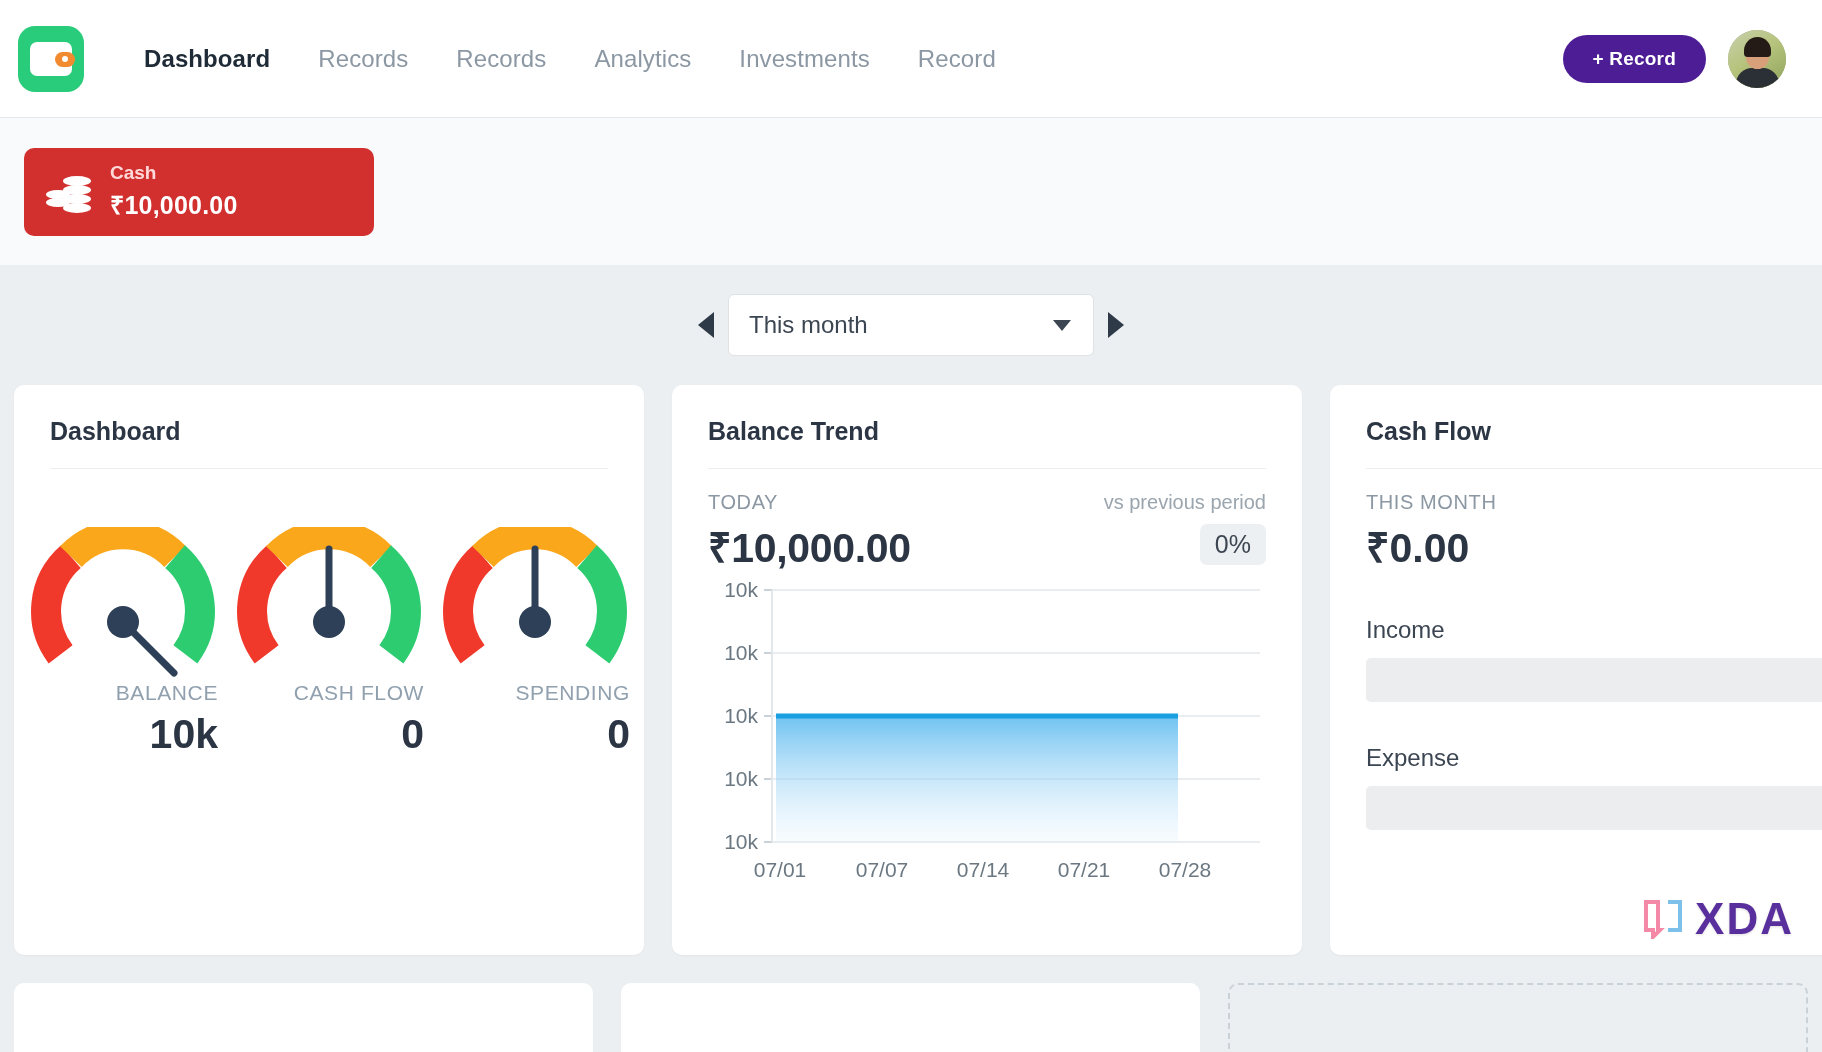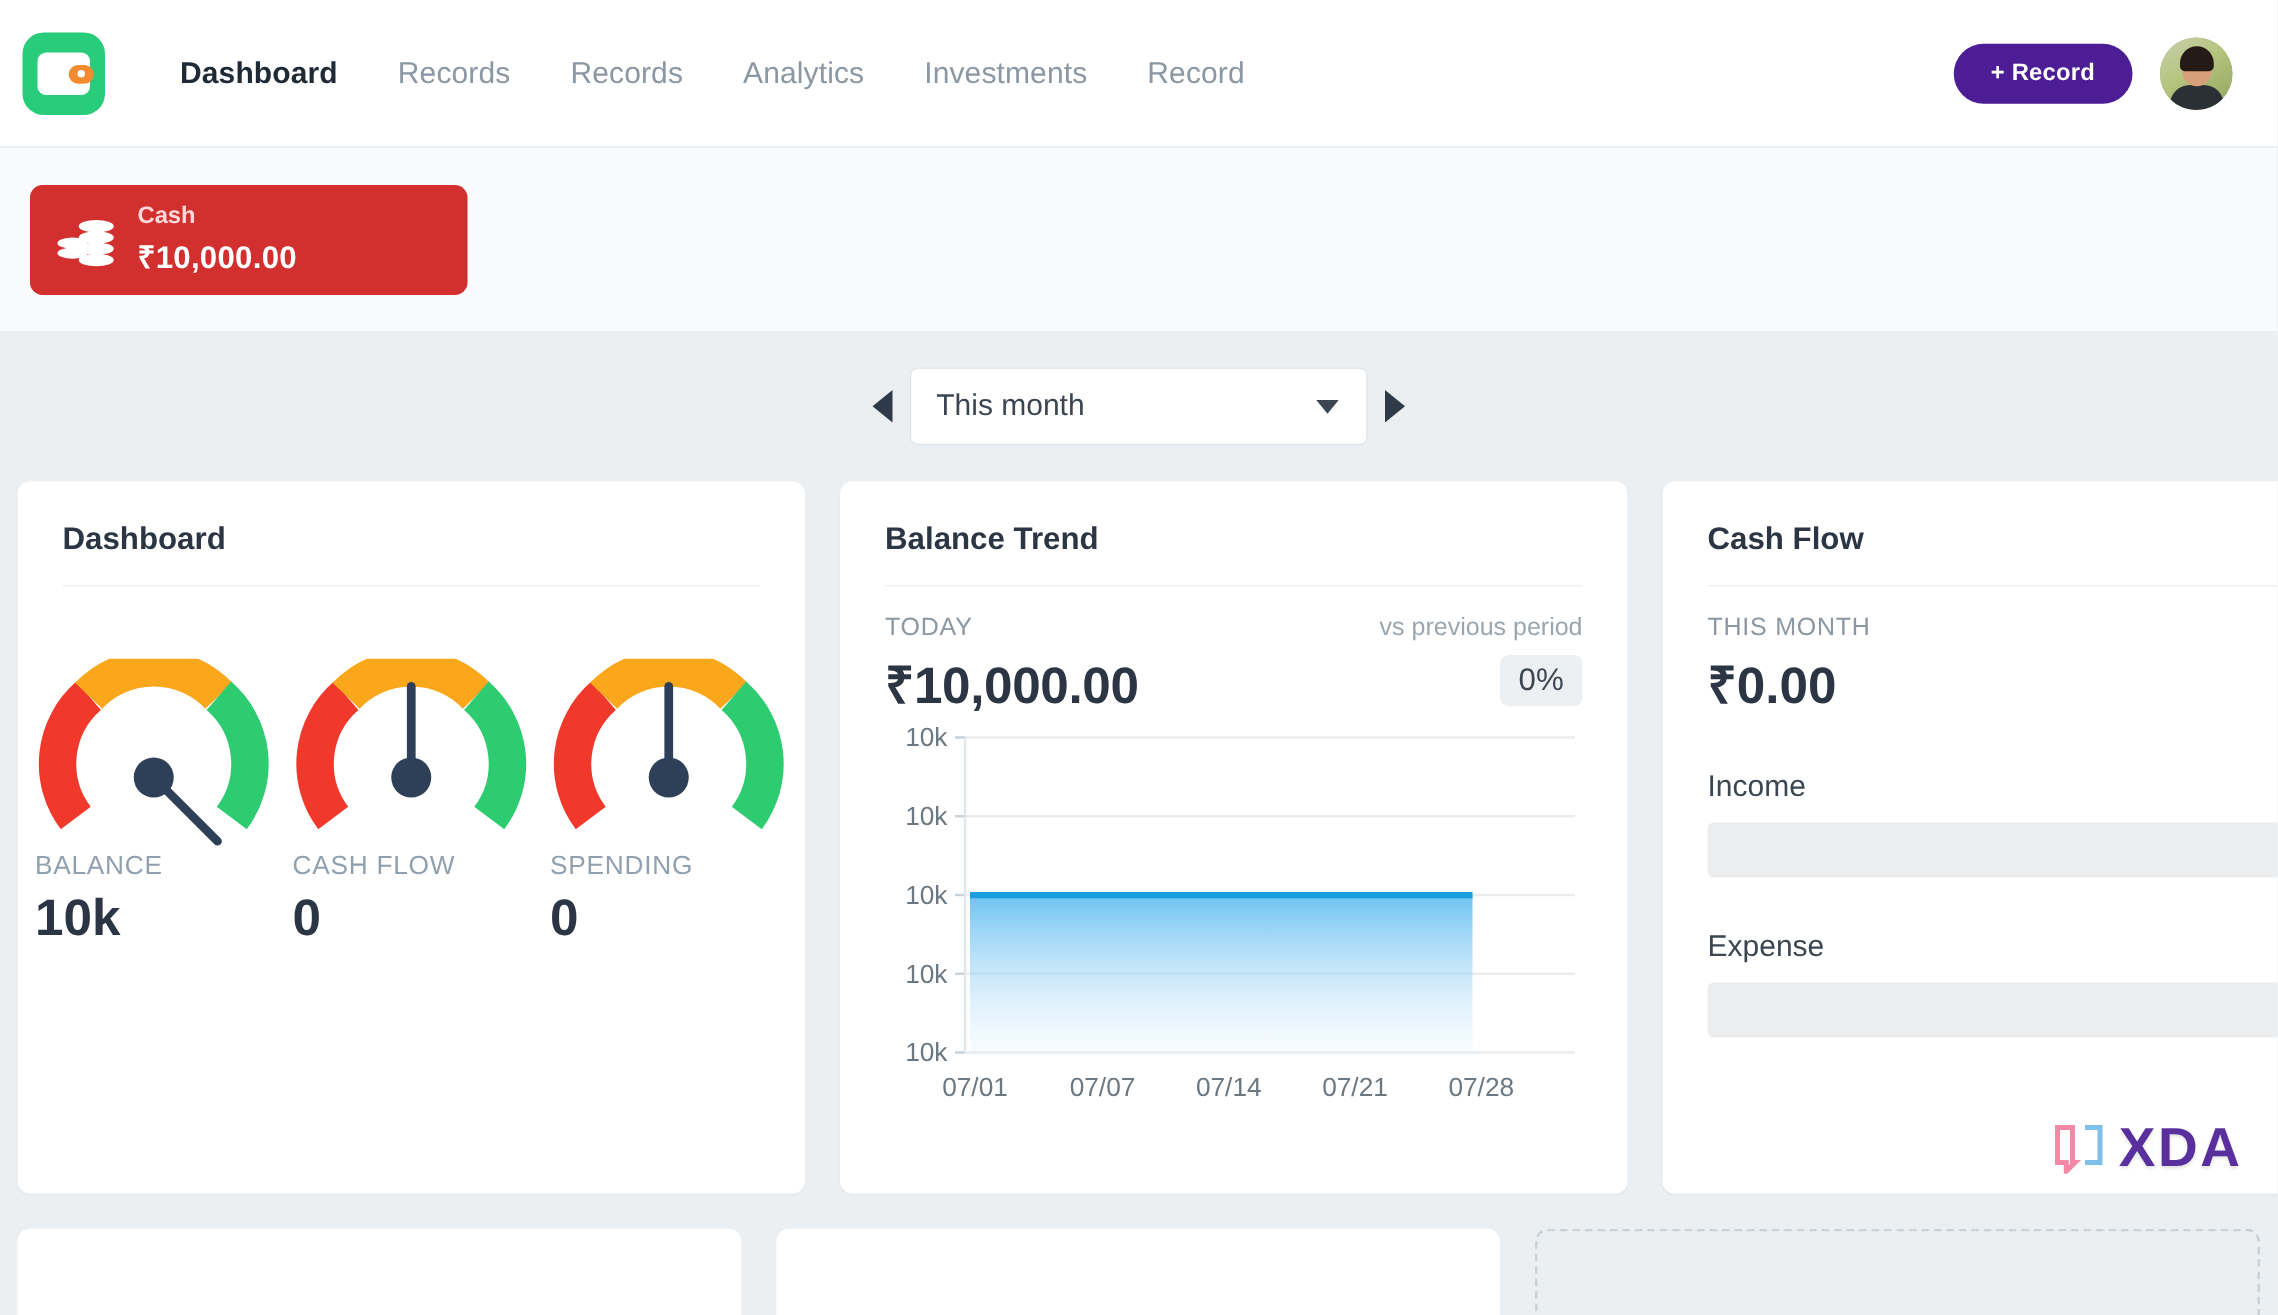--- a/index.html
+++ b/index.html
@@ -175,21 +175,21 @@
     padding: 32px 36px 22px 36px;
   }
   .card-divider { height: 1px; background: #eceff1; margin: 0 36px; }
 
   .card-dashboard { width: 630px; height: 570px; }
   .card-balance   { width: 630px; height: 570px; }
   .card-cashflow  { width: 630px; height: 570px; }
 
   
   .gauges { display: flex; justify-content: center; gap: 16px; padding-top: 58px; }
-  .gauge-wrap { display: flex; flex-direction: column; align-items: flex-start; }
+  .gauge-wrap { display: flex; flex-direction: column; align-items: flex-end; }
   .gauge-label { font-size: 21px; color: #90a0ae; letter-spacing: 0.6px; margin-top: 4px; }
   .gauge-value { font-size: 41px; font-weight: bold; color: #2b3544; margin-top: 6px; }
 
   
   .trend-head {
     display: flex; justify-content: space-between; align-items: flex-start;
     padding: 22px 36px 0 36px;
   }
   .trend-today-label { font-size: 20px; color: #8b97a3; letter-spacing: 0.6px; }
   .trend-amount { font-size: 41px; font-weight: bold; color: #2b3544; margin-top: 4px; letter-spacing: -0.3px; }

